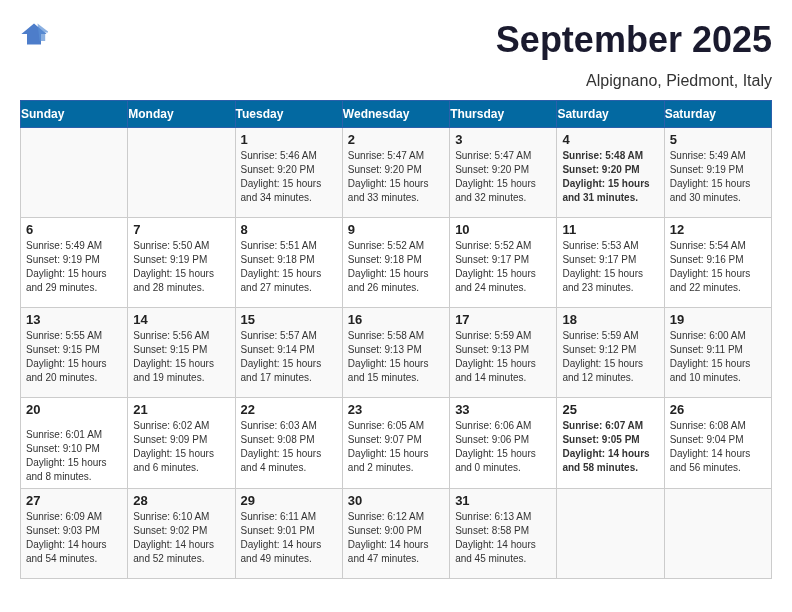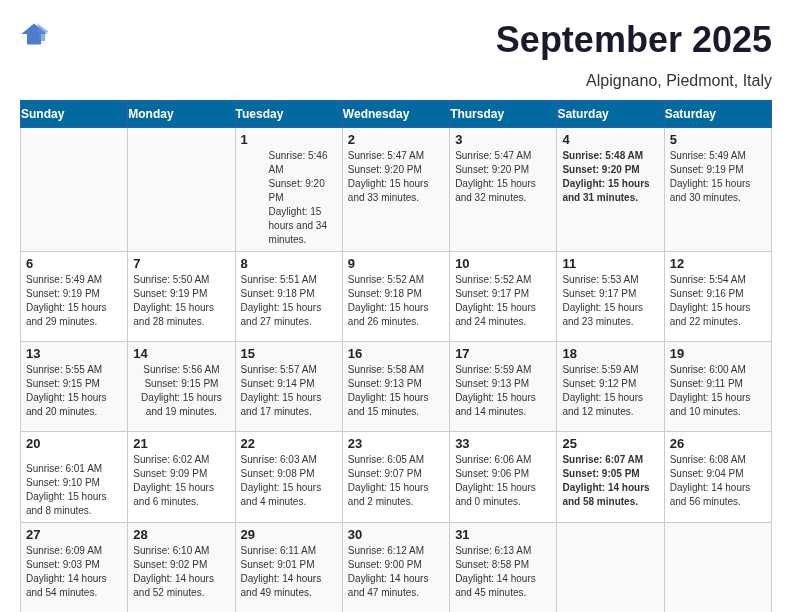--- a/index.html
+++ b/index.html
@@ -111,21 +111,21 @@
         <th>Saturday</th>
         <th>Saturday</th>
       </tr>
   </thead>
   <tbody id="calendar-body">
   <tr>
         <td class="empty"></td>
         <td class="empty"></td>
         <td>
           <span class="day-number">1</span>
-          <div class="day-info" style="white-space: pre-line; margin-left: 28px;">Sunrise: 5:46 AM
+          <div class="day-info" style="white-space: pre-line;">Sunrise: 5:46 AM
 Sunset: 9:20 PM
 Daylight: 15 hours and 34 minutes.</div>
         </td>
         <td>
           <span class="day-number">2</span>
           <div class="day-info" style="white-space: pre-line;">Sunrise: 5:47 AM
 Sunset: 9:20 PM
 Daylight: 15 hours and 33 minutes.</div>
         </td>
         <td>
@@ -193,21 +193,21 @@
       </tr>
       <tr>
         <td>
           <span class="day-number">13</span>
           <div class="day-info" style="white-space: pre-line;">Sunrise: 5:55 AM
 Sunset: 9:15 PM
 Daylight: 15 hours and 20 minutes.</div>
         </td>
         <td>
           <span class="day-number">14</span>
-          <div class="day-info" style="white-space: pre-line; text-align: center;">Sunrise: 5:56 AM
+          <div class="day-info" style="white-space: pre-line;">Sunrise: 5:56 AM
 Sunset: 9:15 PM
 Daylight: 15 hours and 19 minutes.</div>
         </td>
         <td>
           <span class="day-number">15</span>
           <div class="day-info" style="white-space: pre-line;">Sunrise: 5:57 AM
 Sunset: 9:14 PM
 Daylight: 15 hours and 17 minutes.</div>
         </td>
         <td>

